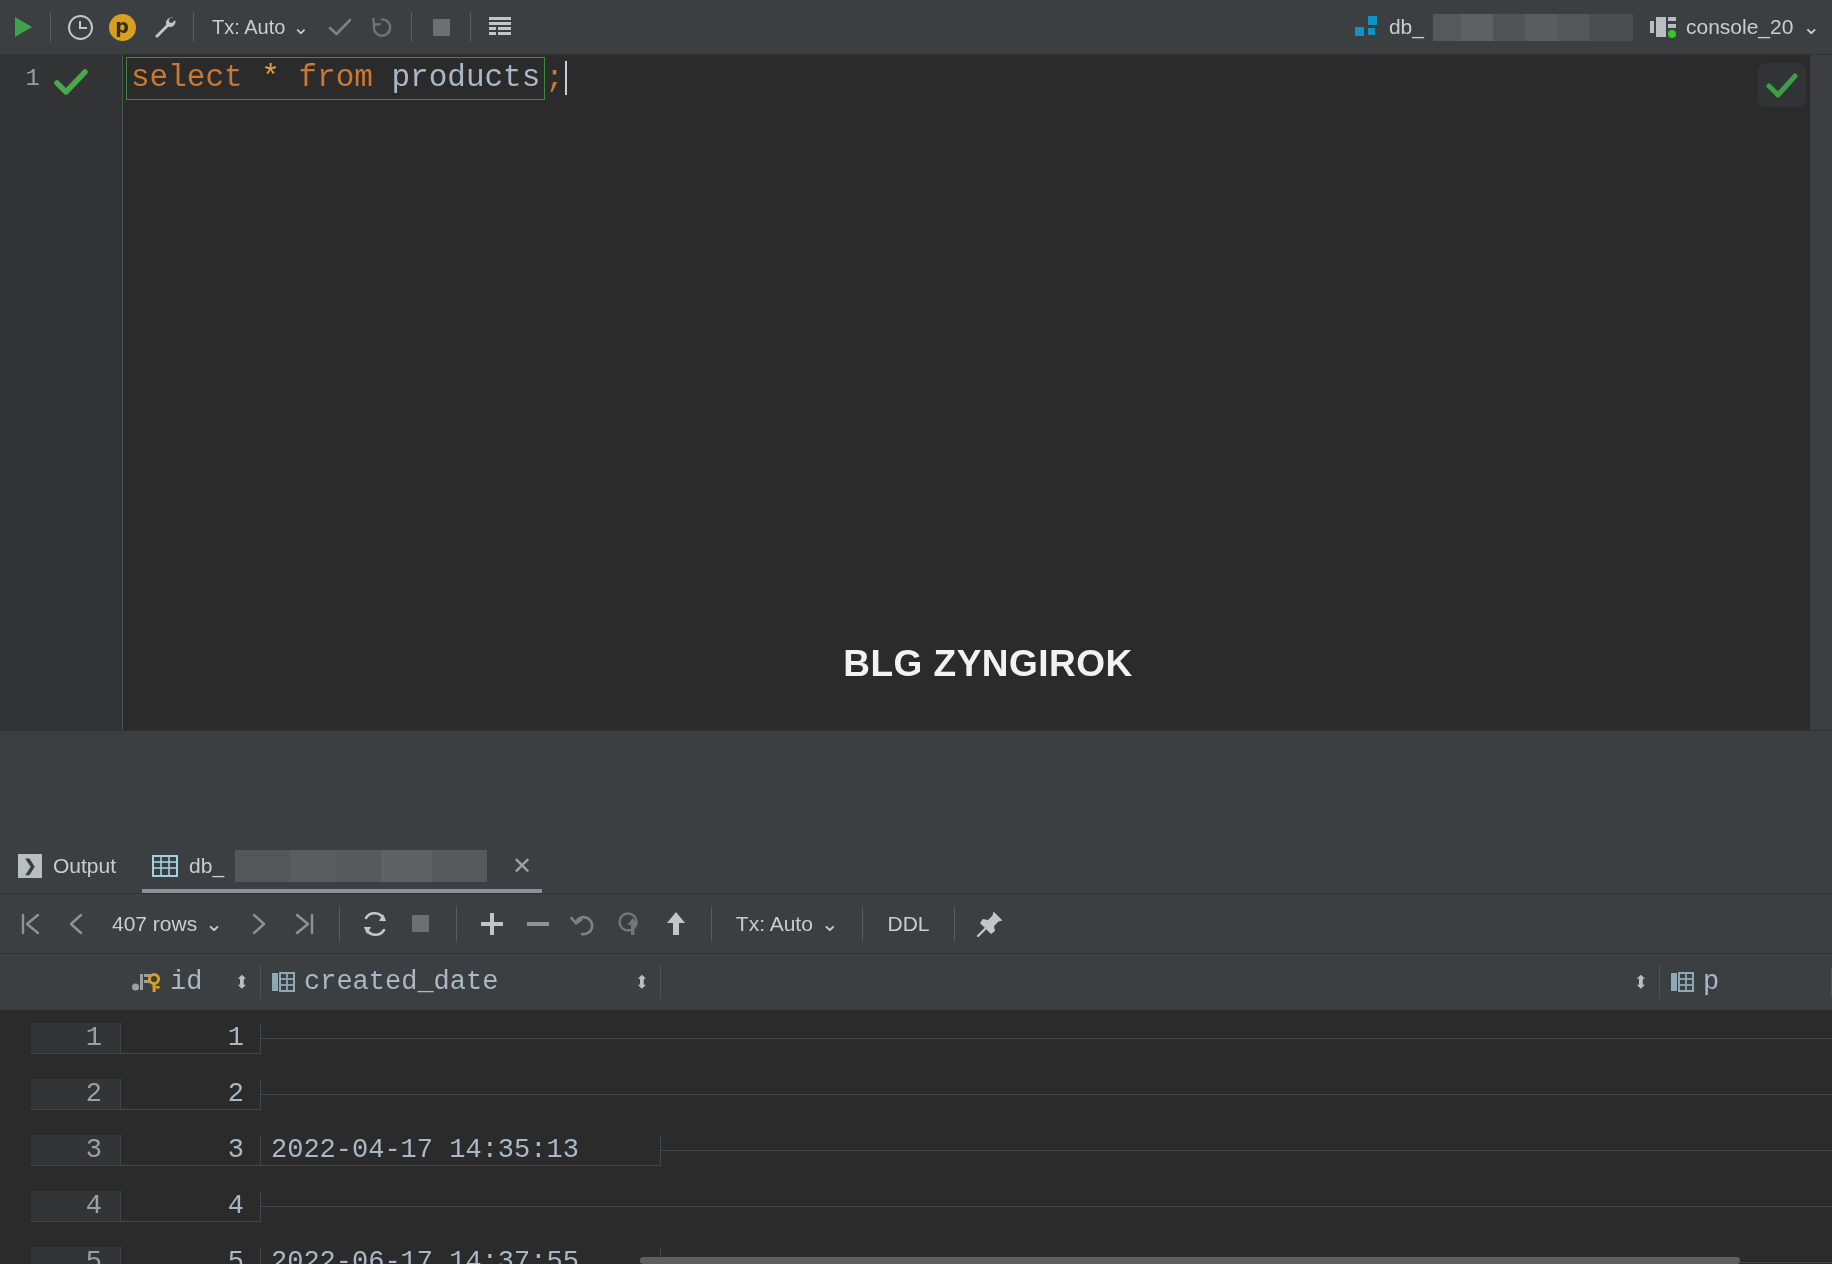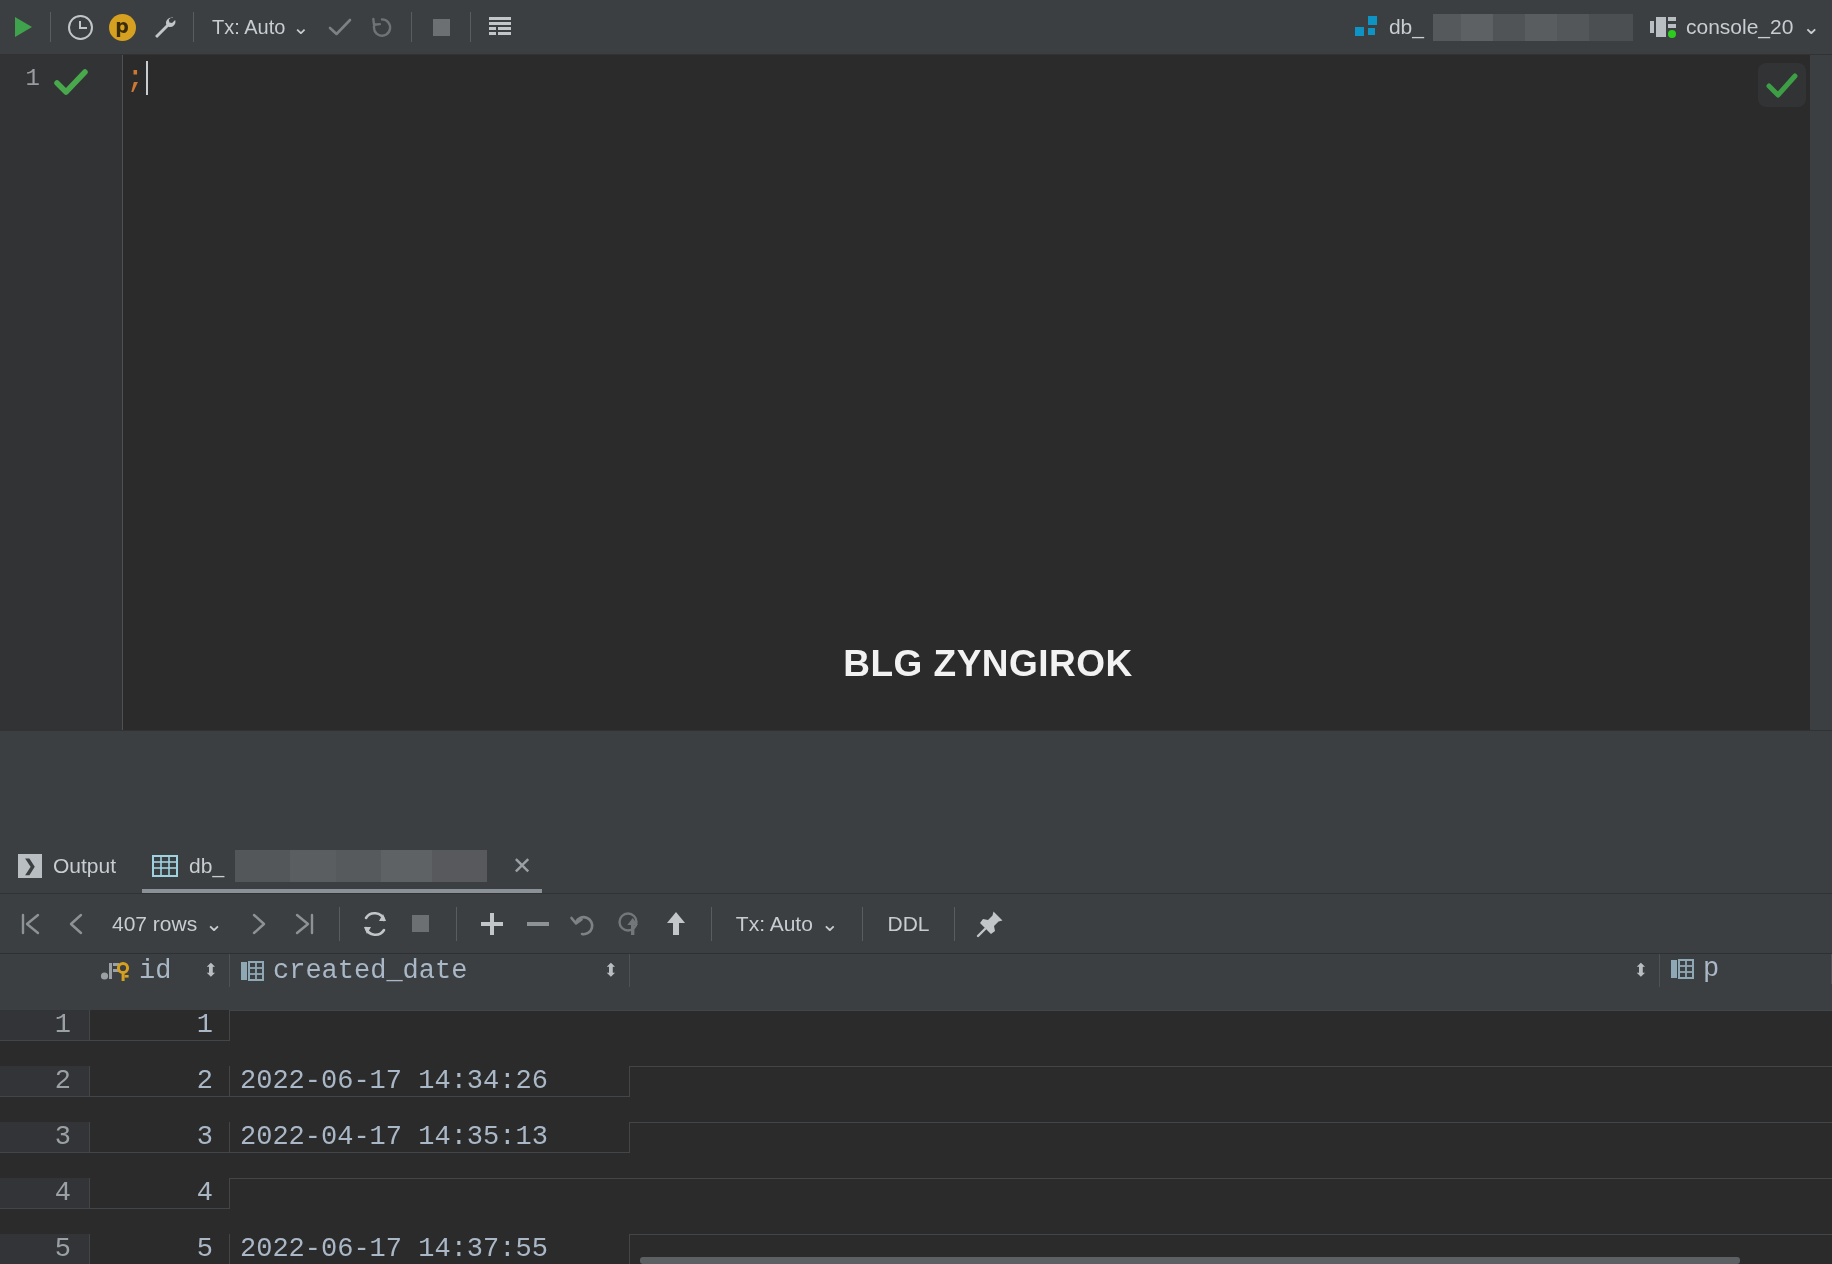--- a/index.html
+++ b/index.html
@@ -201,21 +201,21 @@
     display: flex; align-items: center; gap: 8px;
     padding: 0 12px; height: 46px;
   }
   .rt-sep { width: 1px; height: 34px; background: #5a5d5f; margin: 0 12px; }
 
   
   #grid {
     position: absolute; left: 0; top: 954px; width: 1832px; height: 310px;
     background: #2b2b2b; overflow: hidden;
   }
-  .grid-row { display: flex; height: 56px; align-items: flex-start; }
+  .grid-row { display: flex; height: 56px; align-items: center; padding-left: 31px; }
   .grid-head { height: 56px; background: #3c3f41; }
   .cell {
     display: flex; align-items: center;
     border-right: 1px solid #434649;
     border-bottom: 1px solid #434649;
     font-family: "Liberation Mono", monospace;
     font-size: 27px; color: #a9b7c6;
     padding: 0 10px; overflow: hidden; white-space: nowrap;
   }
   .c-rownum {
@@ -381,20 +381,23 @@
     <span class="lineno">1</span>
     <span class="gutter-check">
       <svg width="38" height="30" viewBox="0 0 38 30">
         <path fill="none" stroke="#49a84c" stroke-width="5.5" stroke-linecap="round" stroke-linejoin="round" d="M5 16 L14 25 L33 5"></path>
       </svg>
     </span>
   </div>
 
   <div id="editor-body">
     <div class="code-line">
+      <span class="stmt-box">
+        <span class="code kw">select</span><span class="code ident"> </span><span class="code star">*</span><span class="code ident"> </span><span class="code kw">from</span><span class="code ident"> </span><span class="code ident">products</span>
+      </span>
         <span class="code semi">;</span>
         <span class="caret"></span>
     </div>
 
     <div class="watermark">BLG ZYNGIROK</div>
   </div>
 
   <div class="insp-badge">
     <svg width="34" height="27" viewBox="0 0 34 27">
       <path fill="none" stroke="#3d9e45" stroke-width="5" stroke-linecap="round" stroke-linejoin="round" d="M4 14 L13 23 L30 4"></path>
@@ -579,21 +582,20 @@
 
   <div class="grid-row">
     <div class="cell c-rownum">1</div>
     <div class="cell c-id">1</div>
     <div class="cell c-blur mosaic-a"></div>
   </div>
 
   <div class="grid-row">
     <div class="cell c-rownum">2</div>
     <div class="cell c-id">2</div>
-    <div class="cell c-date">2022-06-17 14:34:26</div>
     <div class="cell c-blur mosaic-b"></div>
   </div>
 
   <div class="grid-row">
     <div class="cell c-rownum">3</div>
     <div class="cell c-id">3</div>
     <div class="cell c-date">2022-04-17 14:35:13</div>
     <div class="cell c-blur mosaic-c"></div>
   </div>
 

